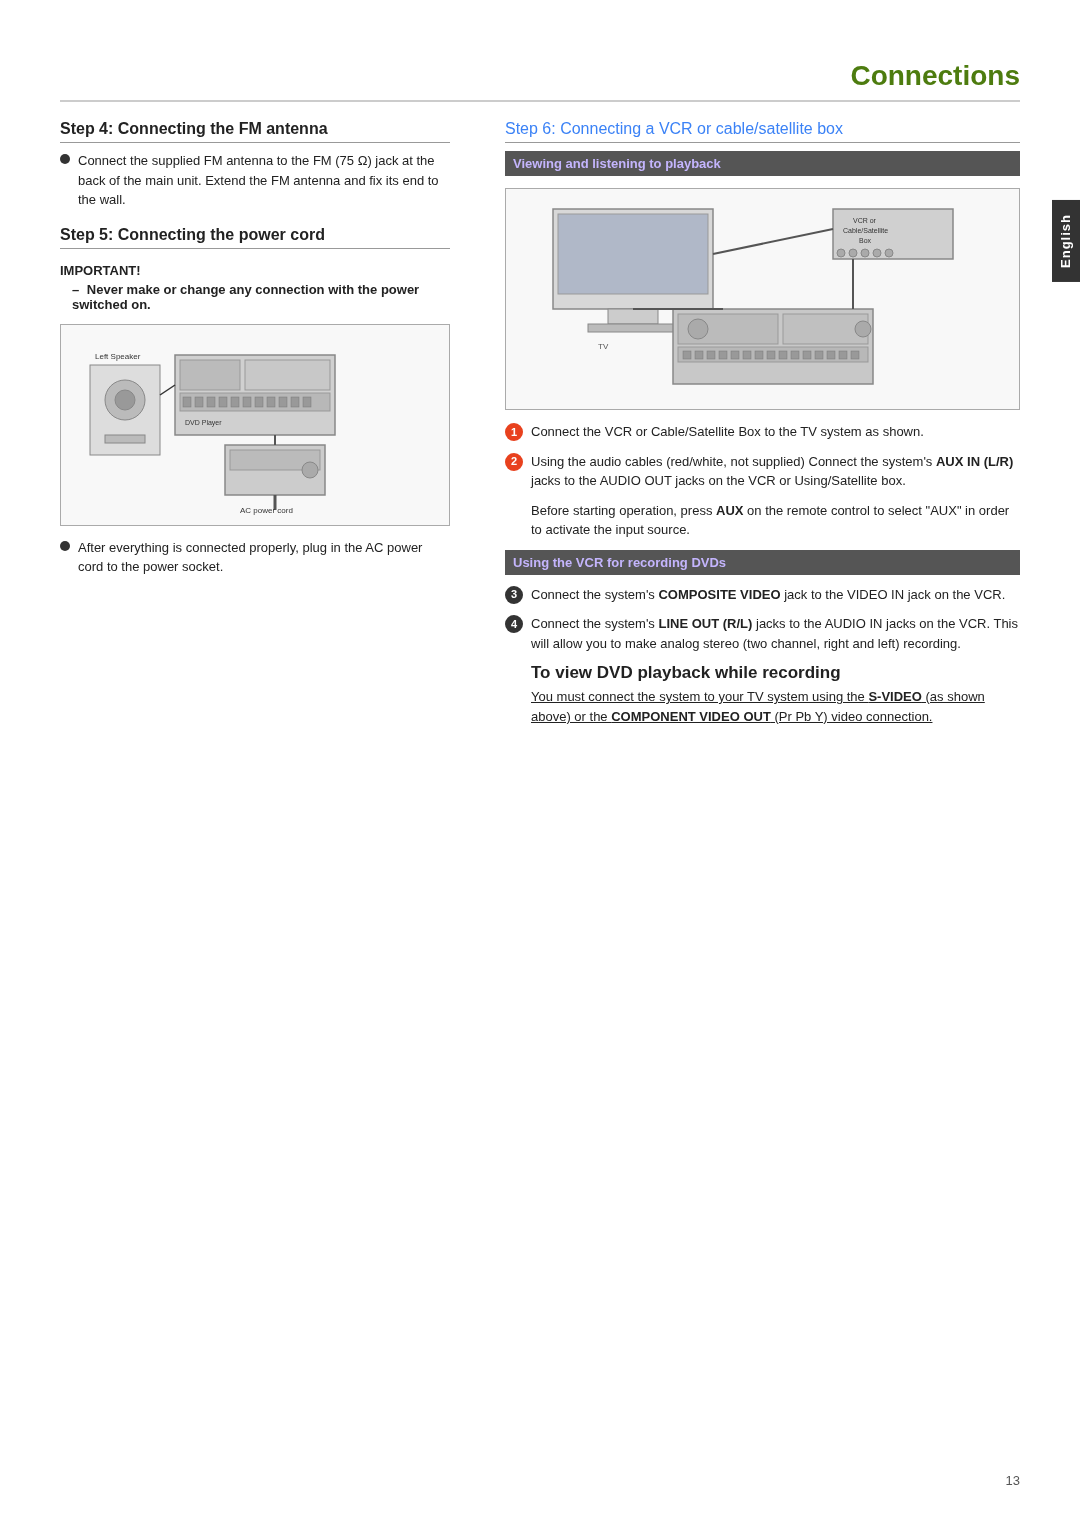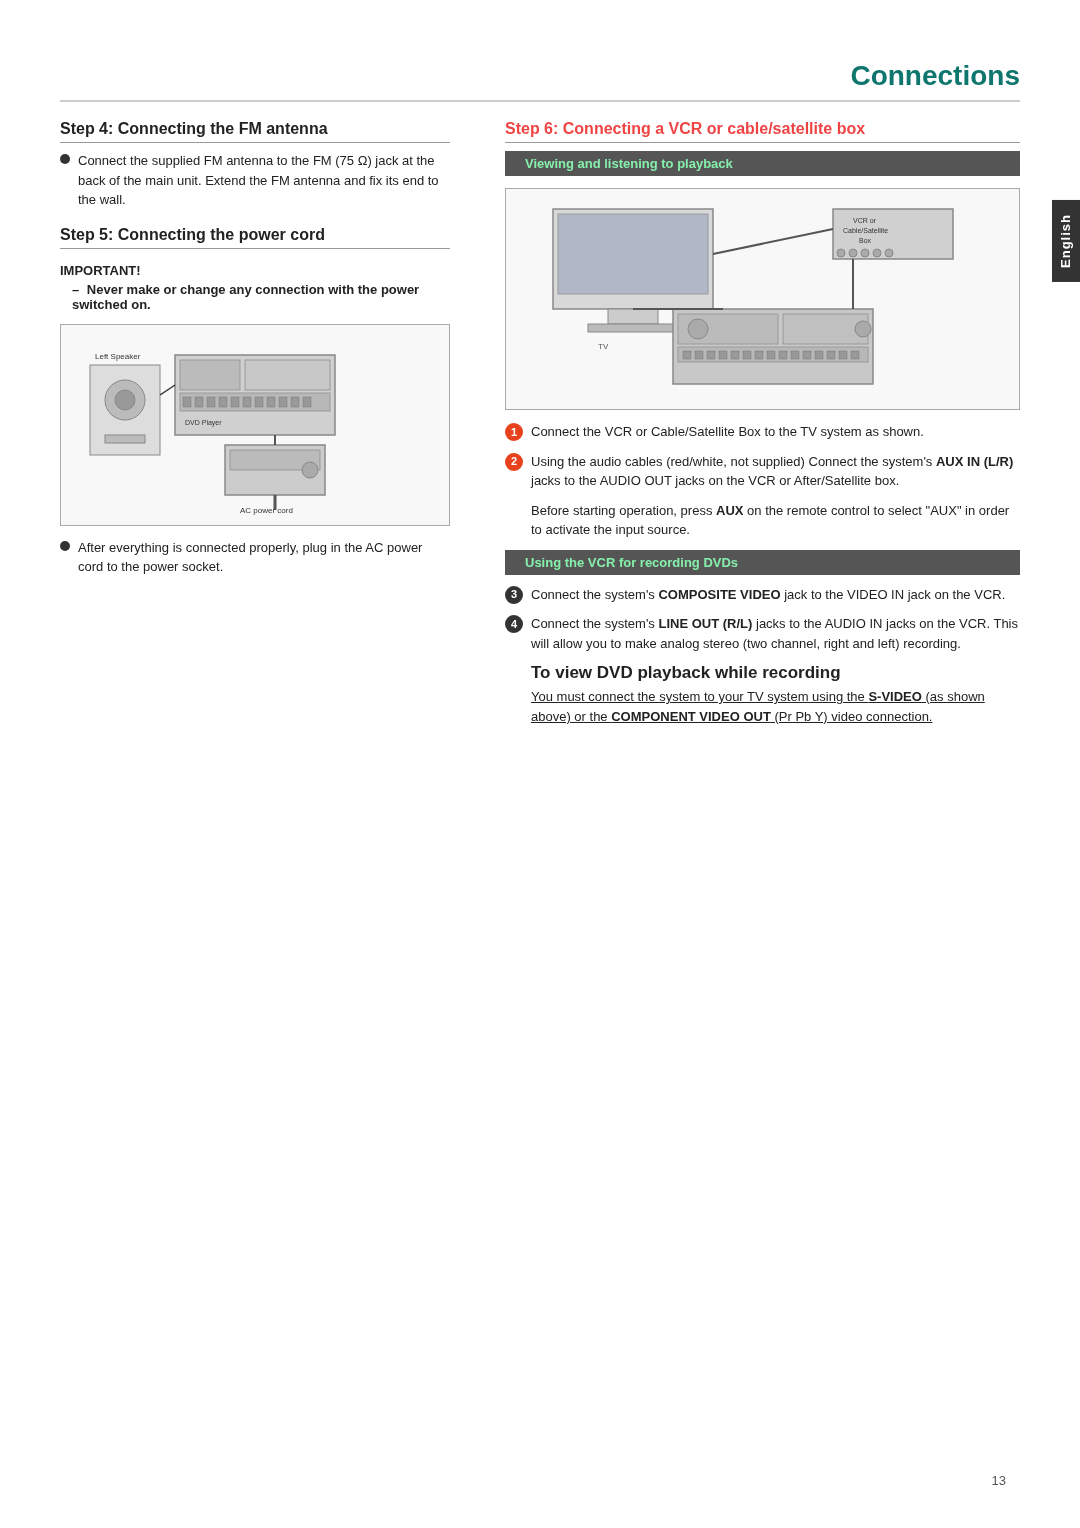--- a/index.html
+++ b/index.html
@@ -18,21 +18,21 @@
       min-height: 1528px;
       padding: 60px 60px 60px 60px;
       position: relative;
     }
 
     
     .page-title {
       text-align: right;
       font-size: 28px;
       font-weight: bold;
-      color: #0f766e;
+      color: #4d7c0f;
       margin-bottom: 18px;
       padding-bottom: 8px;
       border-bottom: 2px solid #ccc;
     }
 
     
     .side-tab {
       position: absolute;
       right: 0;
       top: 200px;
@@ -69,22 +69,22 @@
       font-size: 16px;
       font-weight: bold;
       color: #222;
       margin-bottom: 8px;
       padding-bottom: 4px;
       border-bottom: 1.5px solid #999;
     }
 
     .step-subheading {
       font-size: 16px;
-      font-weight: bold;
-      color: #ef4444;
+      font-weight: normal;
+      color: #3b82f6;
       margin-bottom: 8px;
       padding-bottom: 4px;
       border-bottom: 1.5px solid #999;
     }
 
     .bullet-item {
       display: flex;
       align-items: flex-start;
       gap: 8px;
       margin-bottom: 10px;
@@ -140,24 +140,24 @@
     }
 
     .diagram-svg-right {
       width: 440px;
       height: 200px;
     }
 
     
     .section-banner {
       background: #555;
-      color: #86efac;
-      font-size: 13px;
-      font-weight: bold;
-      padding: 5px 20px;
+      color: #c4b5fd;
+      font-size: 13px;
+      font-weight: bold;
+      padding: 5px 8px;
       margin-bottom: 10px;
       margin-top: 8px;
     }
 
     
     .numbered-item {
       display: flex;
       gap: 8px;
       margin-bottom: 10px;
       font-size: 13px;
@@ -215,21 +215,21 @@
       font-size: 13px;
       line-height: 1.5;
       margin-bottom: 10px;
       padding-left: 0;
     }
 
     
     .page-number {
       position: absolute;
       bottom: 40px;
-      right: 74px;
+      right: 60px;
       font-size: 13px;
       color: #555;
     }
   </style>
 </head>
 <body>
 
 <div class="page-container">
 
   <div class="side-tab">English</div>
@@ -370,21 +370,21 @@
         </div>
 
         <div class="numbered-item">
           <div class="num-circle">1</div>
           <span class="item-text">Connect the VCR or Cable/Satellite Box to the TV system as shown.</span>
         </div>
 
         <div class="numbered-item">
           <div class="num-circle">2</div>
           <span class="item-text">
-            <span>Using the audio cables (red/white, not supplied) Connect the system's </span><b>AUX IN (L/R)</b><span> jacks to the AUDIO OUT jacks on the VCR or After/Satellite box.</span>
+            <span>Using the audio cables (red/white, not supplied) Connect the system's </span><b>AUX IN (L/R)</b><span> jacks to the AUDIO OUT jacks on the VCR or Using/Satellite box.</span>
           </span>
         </div>
 
         <div class="aux-note" style="padding-left:26px;">
           <span>Before starting operation, press </span><b>AUX</b><span> on the remote control to select "AUX" in order to activate the input source.</span>
         </div>
 
         <div class="section-banner">Using the VCR for recording DVDs</div>
 
 

